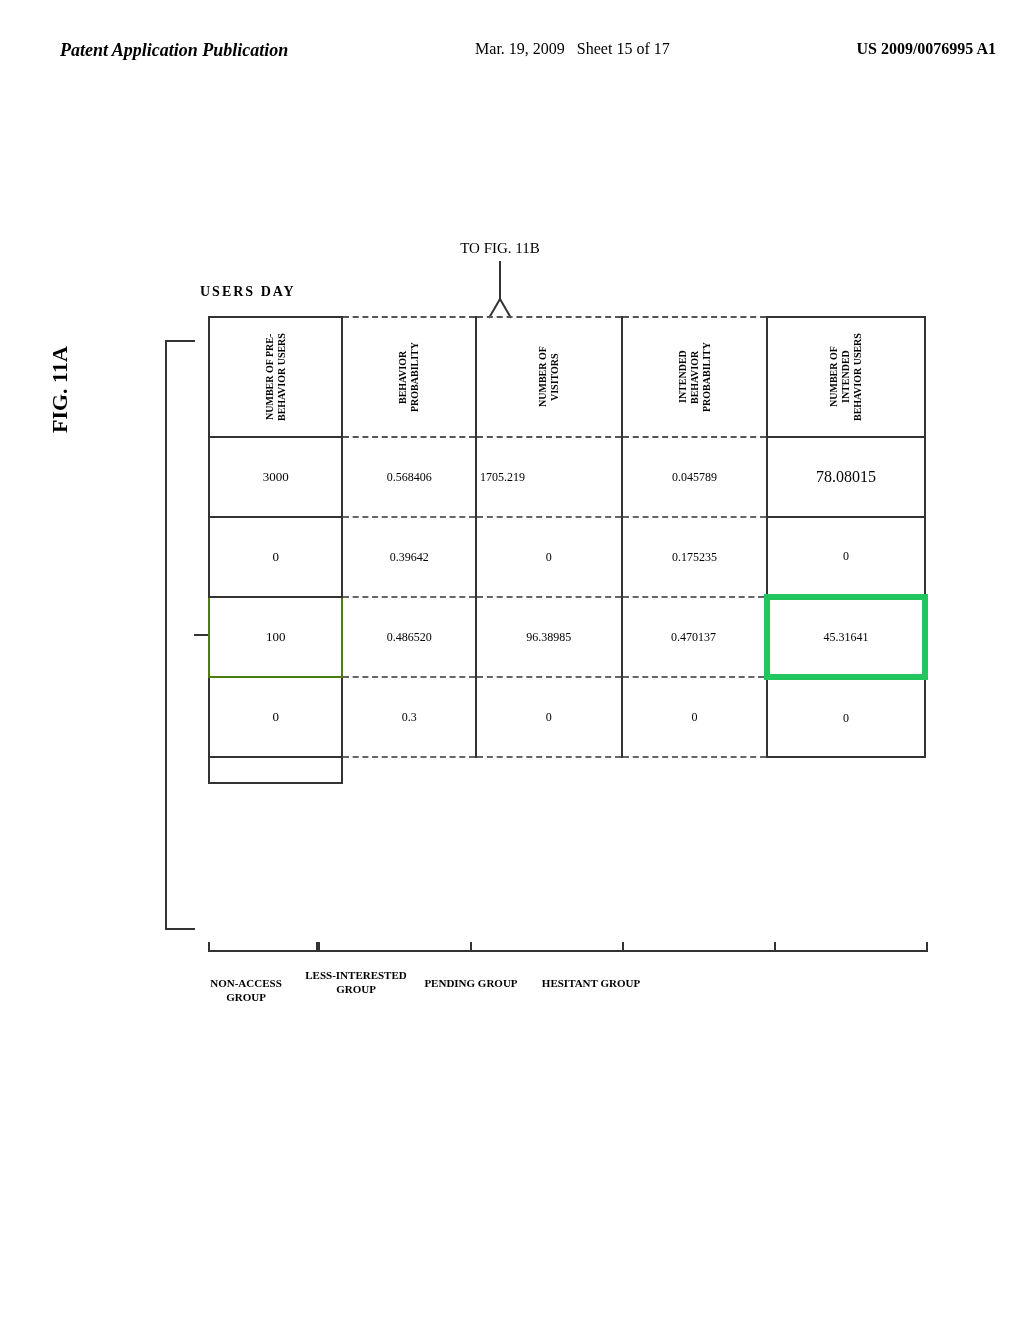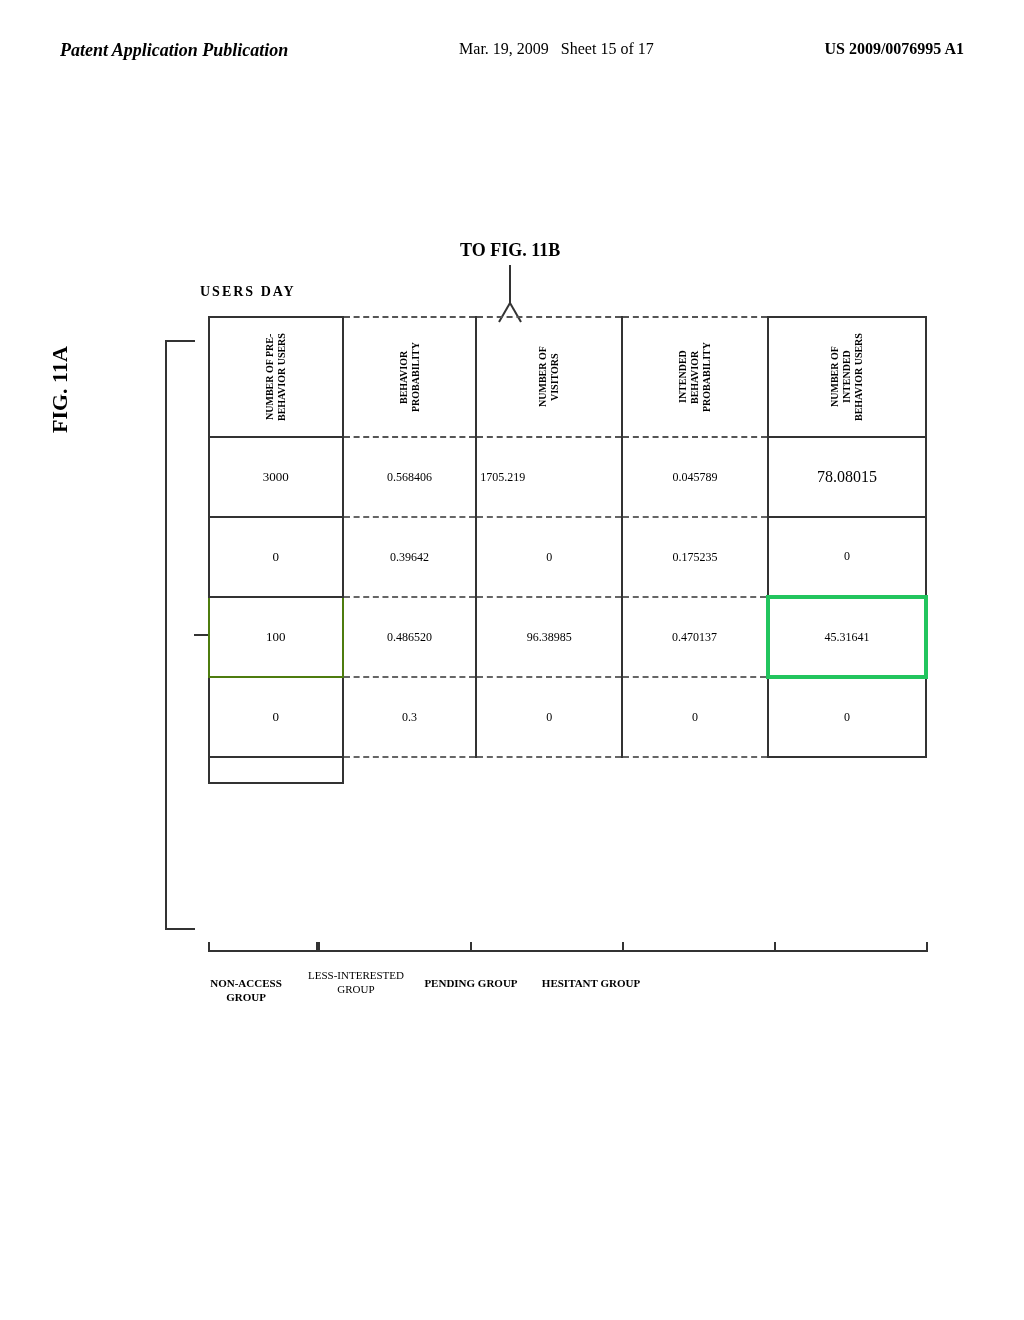--- a/index.html
+++ b/index.html
@@ -9,21 +9,21 @@
       background: #ffffff;
       font-family: 'Times New Roman', Times, serif;
       overflow: hidden;
       position: relative;
     }
 
     .page-header {
       display: flex;
       justify-content: space-between;
       align-items: flex-start;
-      padding: 40px 60px 0 60px;
+      padding: 40px 28px 0 60px;
     }
 
     .header-left {
       font-size: 18px;
       font-weight: bold;
       font-style: italic;
     }
 
     .header-center {
       font-size: 16px;
@@ -110,21 +110,21 @@
   </div>
   <div class="header-right">US 2009/0076995 A1</div>
 </div>
 
 <div class="fig-label">
   <span>FIG. 11A</span>
 </div>
 
 <div class="to-fig-connector">
   <div style="display:flex; flex-direction:column; align-items:center;">
-    <span style="font-size:18px; font-weight:bold;text-align:center;">TO FIG. 11B</span>
+    <span style="font-size:15px; font-weight:normal;text-align:center;">TO FIG. 11B</span>
 
     <div style="position:relative; width:80px; height:60px; margin-top:4px;">
 
       <div style="position:absolute; left:39px; top:0; width:2px; height:40px; background:#333;"></div>
 
       <div style="position:absolute; left:39px; top:38px; width:2px; height:22px; background:#333; transform:rotate(-30deg); transform-origin:top center;"></div>
 
       <div style="position:absolute; left:39px; top:38px; width:2px; height:22px; background:#333; transform:rotate(30deg); transform-origin:top center;"></div>
     </div>
   </div>
@@ -162,21 +162,21 @@
       <td style="border:2px dashed #666; border-left:2px solid #333; border-right:2px solid #333; height:80px; font-size:12px; text-align:center;">0</td>
       <td style="border:2px dashed #666; border-left:2px solid #333; border-right:2px solid #333; height:80px; font-size:12px; text-align:center;">0.175235</td>
       <td style="border:2px solid #333; height:80px; font-size:12px; text-align:center;">0</td>
     </tr>
 
     <tr class="data-row">
       <td style="border:2px solid #4d7c0f; height:80px; font-size:13px; text-align:center;">100</td>
       <td style="border:2px dashed #666; border-left:2px solid #333; border-right:2px solid #333; height:80px; font-size:12px; text-align:center;">0.486520</td>
       <td style="border:2px dashed #666; border-left:2px solid #333; border-right:2px solid #333; height:80px; font-size:12px; text-align:center;">96.38985</td>
       <td style="border:2px dashed #666; border-left:2px solid #333; border-right:2px solid #333; height:80px; font-size:12px; text-align:center;">0.470137</td>
-      <td style="border:4px solid #22c55e; height:80px; font-size:12px; text-align:center;">45.31641</td>
+      <td style="border:6px solid #22c55e; height:80px; font-size:12px; text-align:center;">45.31641</td>
     </tr>
 
     <tr class="data-row">
       <td style="border:2px solid #333; height:80px; font-size:13px; text-align:center;">0</td>
       <td style="border:2px dashed #666; border-left:2px solid #333; border-right:2px solid #333; height:80px; font-size:12px; text-align:center;">0.3</td>
       <td style="border:2px dashed #666; border-left:2px solid #333; border-right:2px solid #333; height:80px; font-size:12px; text-align:center;">0</td>
       <td style="border:2px dashed #666; border-left:2px solid #333; border-right:2px solid #333; height:80px; font-size:12px; text-align:center;">0</td>
       <td style="border:2px solid #333; height:80px; font-size:12px; text-align:center;">0</td>
     </tr>
 
@@ -195,17 +195,17 @@
     <div style="flex:1; border-right:2px solid #333; border-left:2px solid #333;"></div>
     <div style="flex:1; border-right:2px solid #333;"></div>
     <div style="flex:1; border-right:2px solid #333;"></div>
     <div style="flex:1;"></div>
   </div>
 </div>
 
 <div style="position:absolute; left:191px; top:952px; width:720px;margin-top:16px;">
   <div style="display:flex; width:100%;">
     <div style="width:110px; text-align:center; padding:8px 2px; font-size:11px; font-weight:bold; line-height:1.3;">NON-ACCESS GROUP</div>
-    <div style="width:110px; text-align:center; padding:0 2px; font-size:11px; font-weight:normal; line-height:1.3;">LESS-INTERESTED GROUP</div>
+    <div style="width:110px; text-align:center; padding:0 2px; font-size:11px; font-weight:bold; line-height:1.3;">LESS-INTERESTED GROUP</div>
     <div style="width:120px; text-align:center; padding:8px 2px; font-size:11px; font-weight:bold; line-height:1.3;">PENDING GROUP</div>
     <div style="width:120px; text-align:center; padding:8px 2px; font-size:11px; font-weight:bold; line-height:1.3;">HESITANT GROUP</div>
   </div>
 </div>
 
 </body></html>

